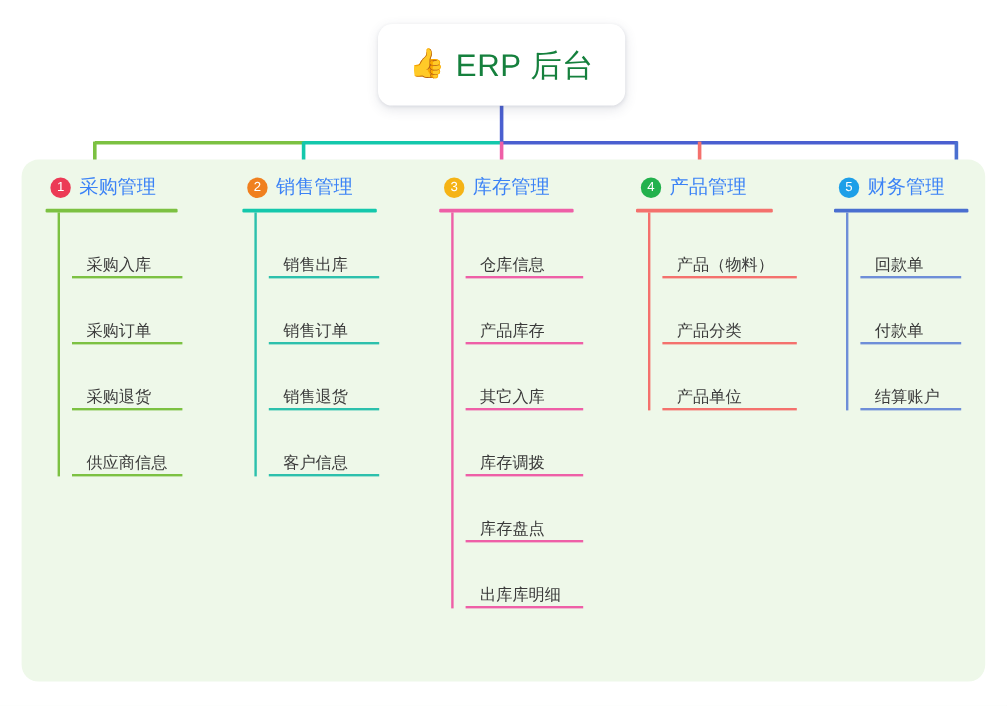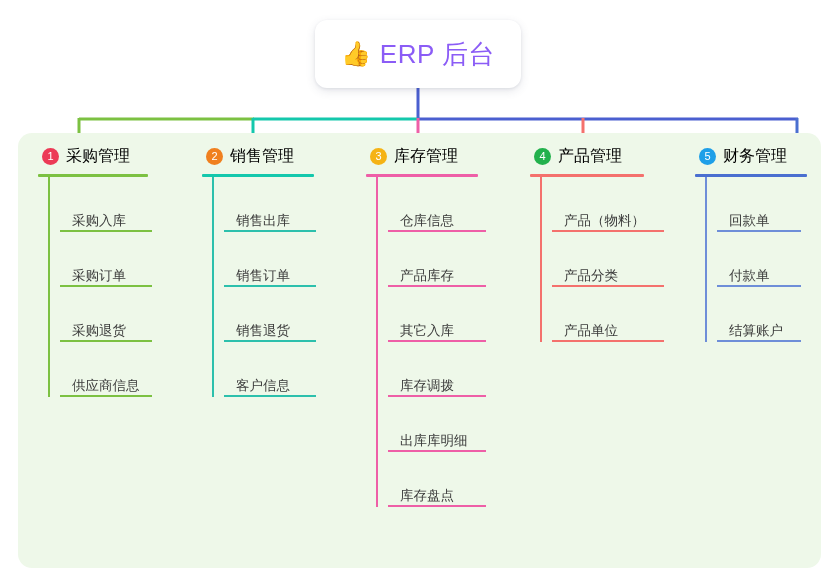--- a/index.html
+++ b/index.html
@@ -40,21 +40,21 @@
     gap: 9px;
     white-space: nowrap;
   }
   #root-card .root-emoji {
     font-size: 24px;
     line-height: 1;
     display: inline-block;
   }
   #root-card .root-text {
     font-size: 26px;
-    color: #8b5cf6;
+    color: #15803d;
     letter-spacing: 0.5px;
     font-weight: 400;
   }
 
   
   #connectors {
     position: absolute;
     left: 0;
     top: 0;
     width: 839px;
@@ -93,21 +93,21 @@
     color: #ffffff;
     font-size: 11px;
     line-height: 17px;
     text-align: center;
     display: inline-block;
     font-weight: 400;
     flex: none;
   }
   .col-title {
     font-size: 16px;
-    color: #000000;
+    color: #3b82f6;
     font-weight: 400;
   }
   .head-rule {
     height: 3px;
     margin-top: 5px;
     border-radius: 1px;
   }
   .children {
     position: relative;
     margin-top: 0;
@@ -243,25 +243,25 @@
           </div>
           <div class="child">
             <span class="child-label">其它入库</span>
             <div class="child-rule" style="background: rgb(238, 95, 167); width: 98px;"></div>
           </div>
           <div class="child">
             <span class="child-label">库存调拨</span>
             <div class="child-rule" style="background: rgb(238, 95, 167); width: 98px;"></div>
           </div>
           <div class="child">
+            <span class="child-label">库存盘点</span>
+            <div class="child-rule" style="background: rgb(238, 95, 167); width: 98px;"></div>
+          </div>
+          <div class="child">
             <span class="child-label">出库库明细</span>
-            <div class="child-rule" style="background: rgb(238, 95, 167); width: 98px;"></div>
-          </div>
-          <div class="child">
-            <span class="child-label">库存盘点</span>
             <div class="child-rule" style="background: rgb(238, 95, 167); width: 98px;"></div>
           </div>
         </div>
       </div>
       <div class="column" style="left: 530px;">
         <div class="col-head">
           <span class="badge" style="background: rgb(34, 177, 76);">4</span>
           <span class="col-title">产品管理</span>
         </div>
         <div class="head-rule" style="background: rgb(244, 113, 109); width: 114px;"></div>

